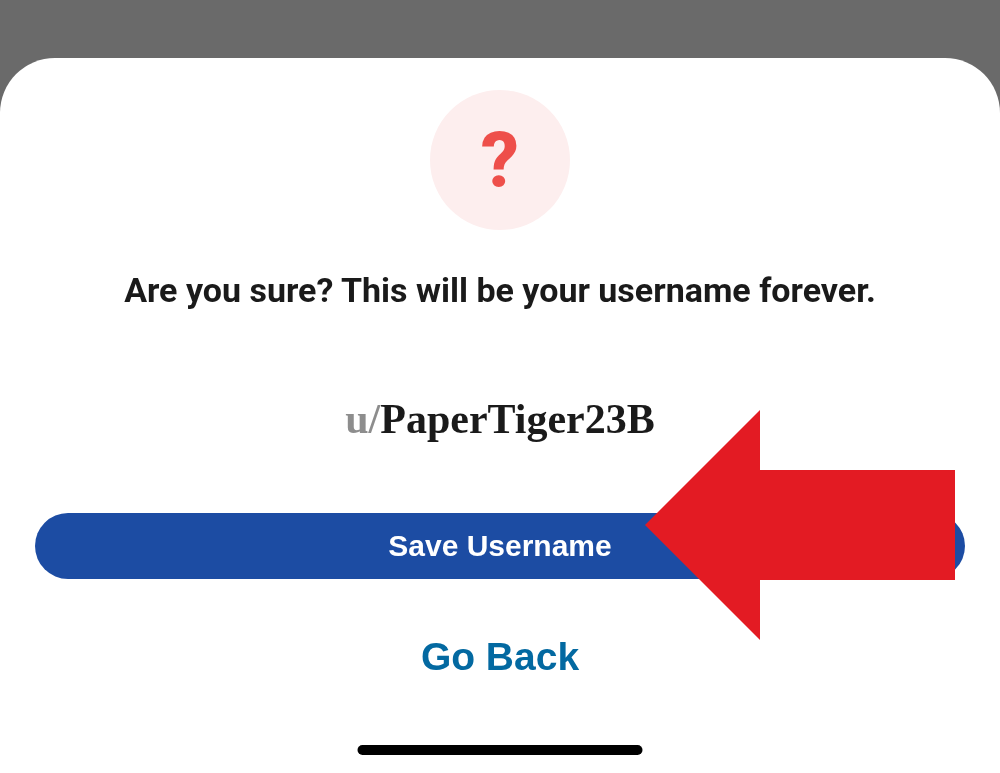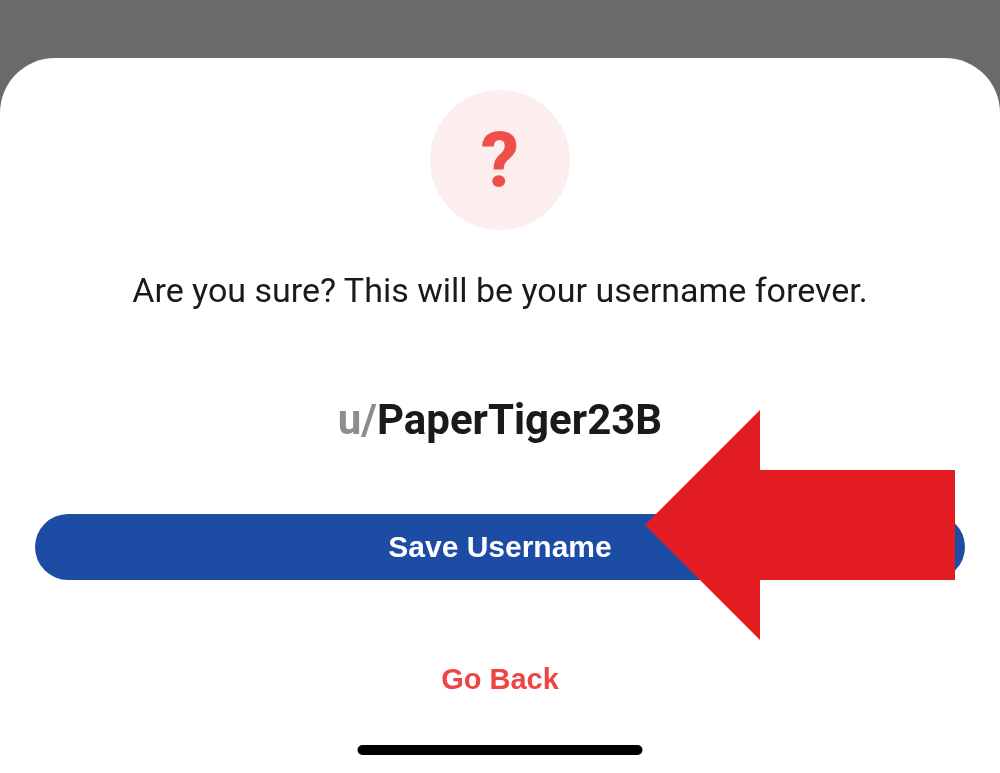--- a/index.html
+++ b/index.html
@@ -42,27 +42,28 @@
     .question-mark {
       color: #ee4f4a;
       font-size: 76px;
       font-weight: 800;
     }
     .message {
       margin-top: 40px;
       font-size: 34px;
       color: #1a1a1a;
       text-align: center;
-      font-weight: 400;
+      font-weight: 700;
     }
     .username-block {
       margin-top: 85px;
       font-size: 42px;
       font-weight: 700;
       text-align: center;
+      font-family: Liberation Serif, serif;
     }
     .username-prefix {
       color: #8d8d8d;
     }
     .username-value {
       color: #1a1a1a;
     }
     .save-button {
       width: 100%;
       margin-top: 70px;
@@ -70,23 +71,23 @@
       color: #ffffff;
       border: none;
       border-radius: 50px;
       padding: 16px 0;
       font-size: 30px;
       font-weight: 700;
       cursor: pointer;
       text-align: center;
     }
     .go-back {
-      margin-top: 83px;
-      color: #ef4444;
-      font-size: 29px;
+      margin-top: 56px;
+      color: #0369a1;
+      font-size: 39px;
       font-weight: 700;
       cursor: pointer;
       background: none;
       border: none;
     }
     .home-indicator {
       position: absolute;
       bottom: 18px;
       left: 50%;
       transform: translateX(-50%);

